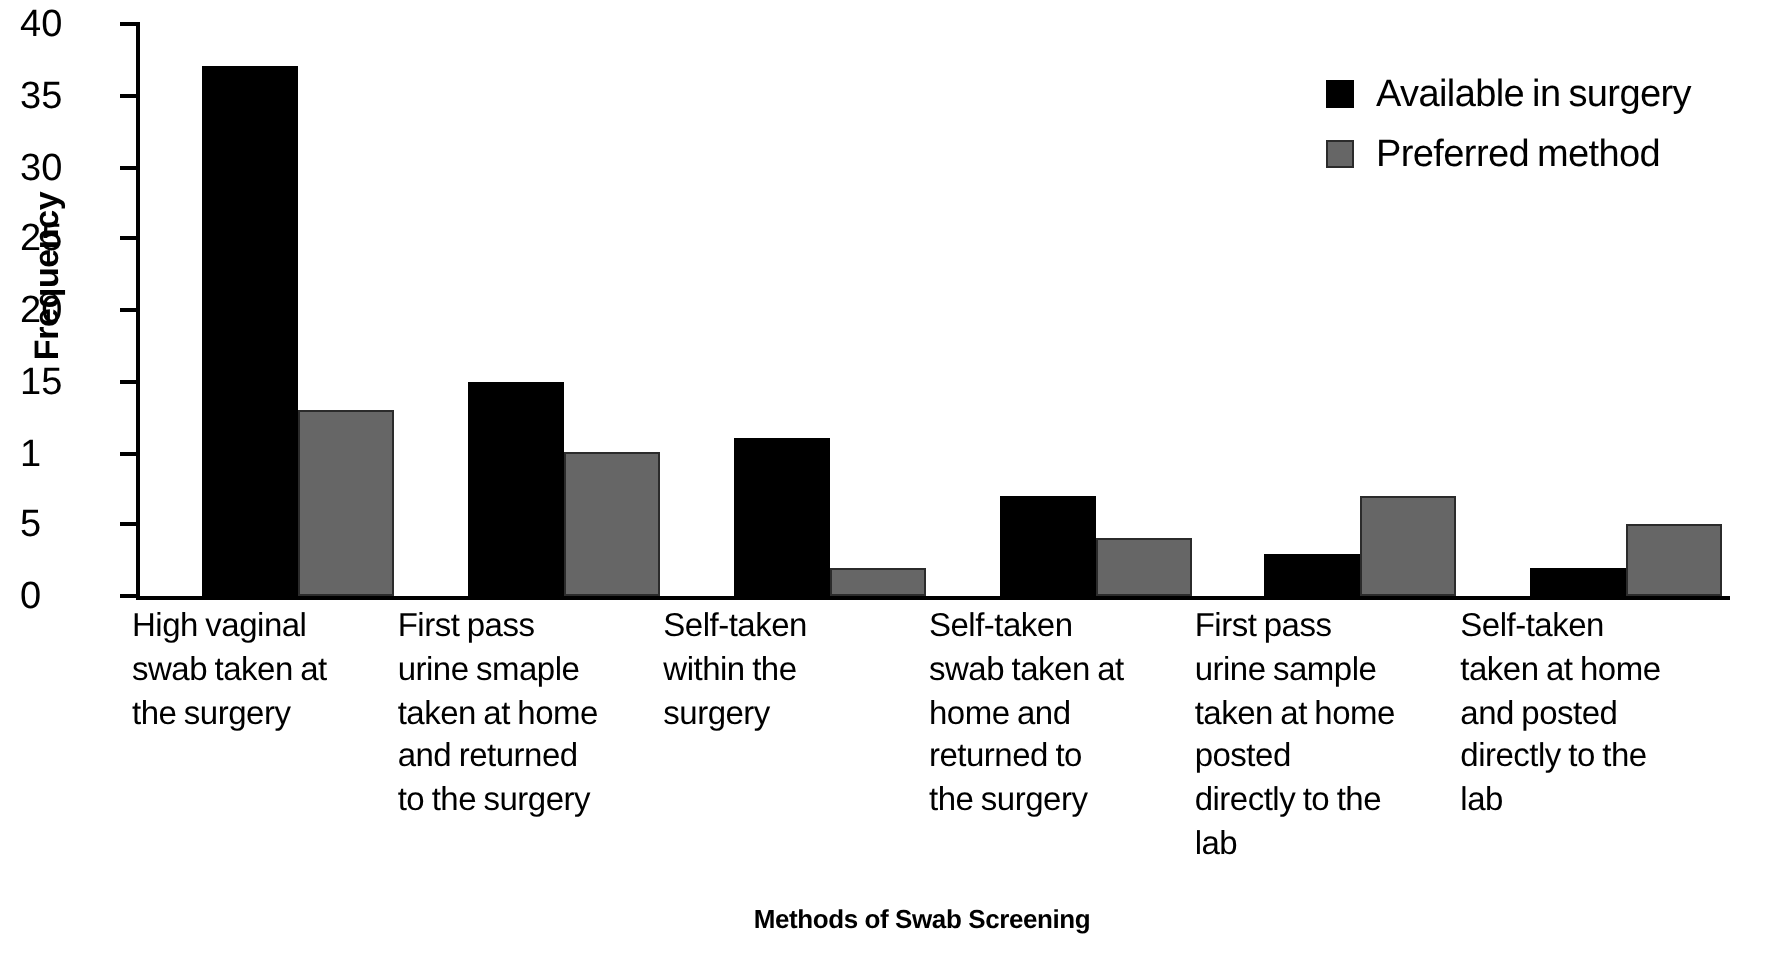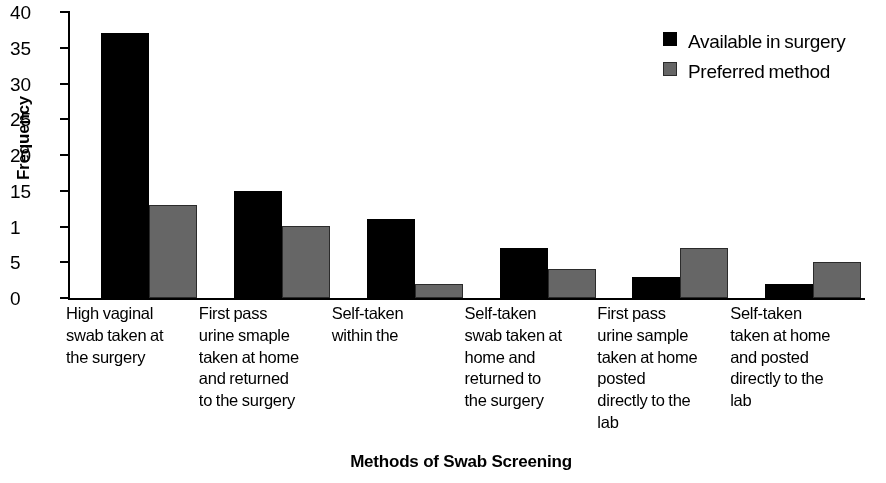--- a/index.html
+++ b/index.html
@@ -119,35 +119,35 @@
     word-spacing: -0.6px;
   }
 
   
   .x-axis-title {
     position: absolute;
     left: 0;
     top: 452px;
     width: 886px;
     text-align: center;
-    font-size: 17px;
+    font-size: 13px;
     font-weight: bold;
     letter-spacing: -0.2px;
     padding-left: 36px;
   }
 
   
   .legend {
     position: absolute;
     left: 663px;
     top: 32px;
   }
   .legend-row {
     display: flex;
-    align-items: flex-start;
+    align-items: center;
     height: 30px;
   }
   .legend-swatch {
     width: 14px;
     height: 14px;
     margin-right: 11px;
     flex: 0 0 auto;
   }
   .legend-swatch.series-0 {
     background: #000000;
@@ -232,20 +232,21 @@
       <div class="cat-label" style="left: 130.833px; width: 136.833px;">
         <div>First pass</div>
         <div>urine smaple</div>
         <div>taken at home</div>
         <div>and returned</div>
         <div>to the surgery</div>
       </div>
       <div class="cat-label" style="left: 263.667px; width: 136.833px;">
         <div>Self-taken</div>
         <div>within the</div>
+        <div>surgery</div>
       </div>
       <div class="cat-label" style="left: 396.5px; width: 136.833px;">
         <div>Self-taken</div>
         <div>swab taken at</div>
         <div>home and</div>
         <div>returned to</div>
         <div>the surgery</div>
       </div>
       <div class="cat-label" style="left: 529.333px; width: 136.833px;">
         <div>First pass</div>

